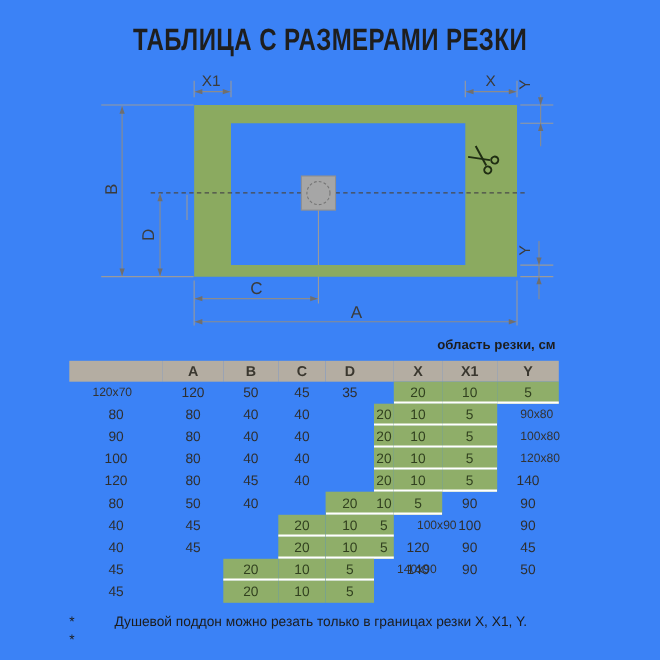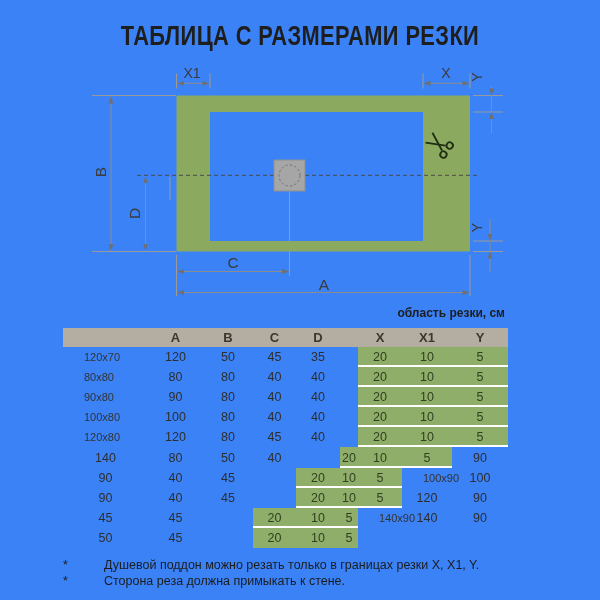--- a/index.html
+++ b/index.html
@@ -139,21 +139,20 @@
       <div class="cell hcell c-cut">Y</div>
       <div class="cell c-size">120x70</div>
       <div class="cell c-num">120</div>
       <div class="cell c-num">50</div>
       <div class="cell c-num">45</div>
       <div class="cell c-num">35</div>
       <div class="cell c-gap"></div>
       <div class="cell c-cut">20</div>
       <div class="cell c-cut">10</div>
       <div class="cell c-cut">5</div>
-      <div class="cell c-size">80x80</div>
       <div class="cell c-num">80</div>
       <div class="cell c-num">80</div>
       <div class="cell c-num">40</div>
       <div class="cell c-num">40</div>
       <div class="cell c-gap"></div>
       <div class="cell c-cut">20</div>
       <div class="cell c-cut">10</div>
       <div class="cell c-cut">5</div>
       <div class="cell c-size">90x80</div>
       <div class="cell c-num">90</div>
@@ -226,17 +225,16 @@
       <div class="cell c-cut row-last">5</div>
     </div>
 
   <div class="footnotes" id="footnotes">
       <div class="fn-row">
         <span class="fn-marker">*</span>
         <span class="fn-text">Душевой поддон можно резать только в границах резки X, X1, Y.</span>
       </div>
       <div class="fn-row">
         <span class="fn-marker">*</span>
-        <span class="fn-text">Сторона реза должна примыкать к стене.</span>
       </div>
     </div>
 
 </div>
 
 </body></html>

